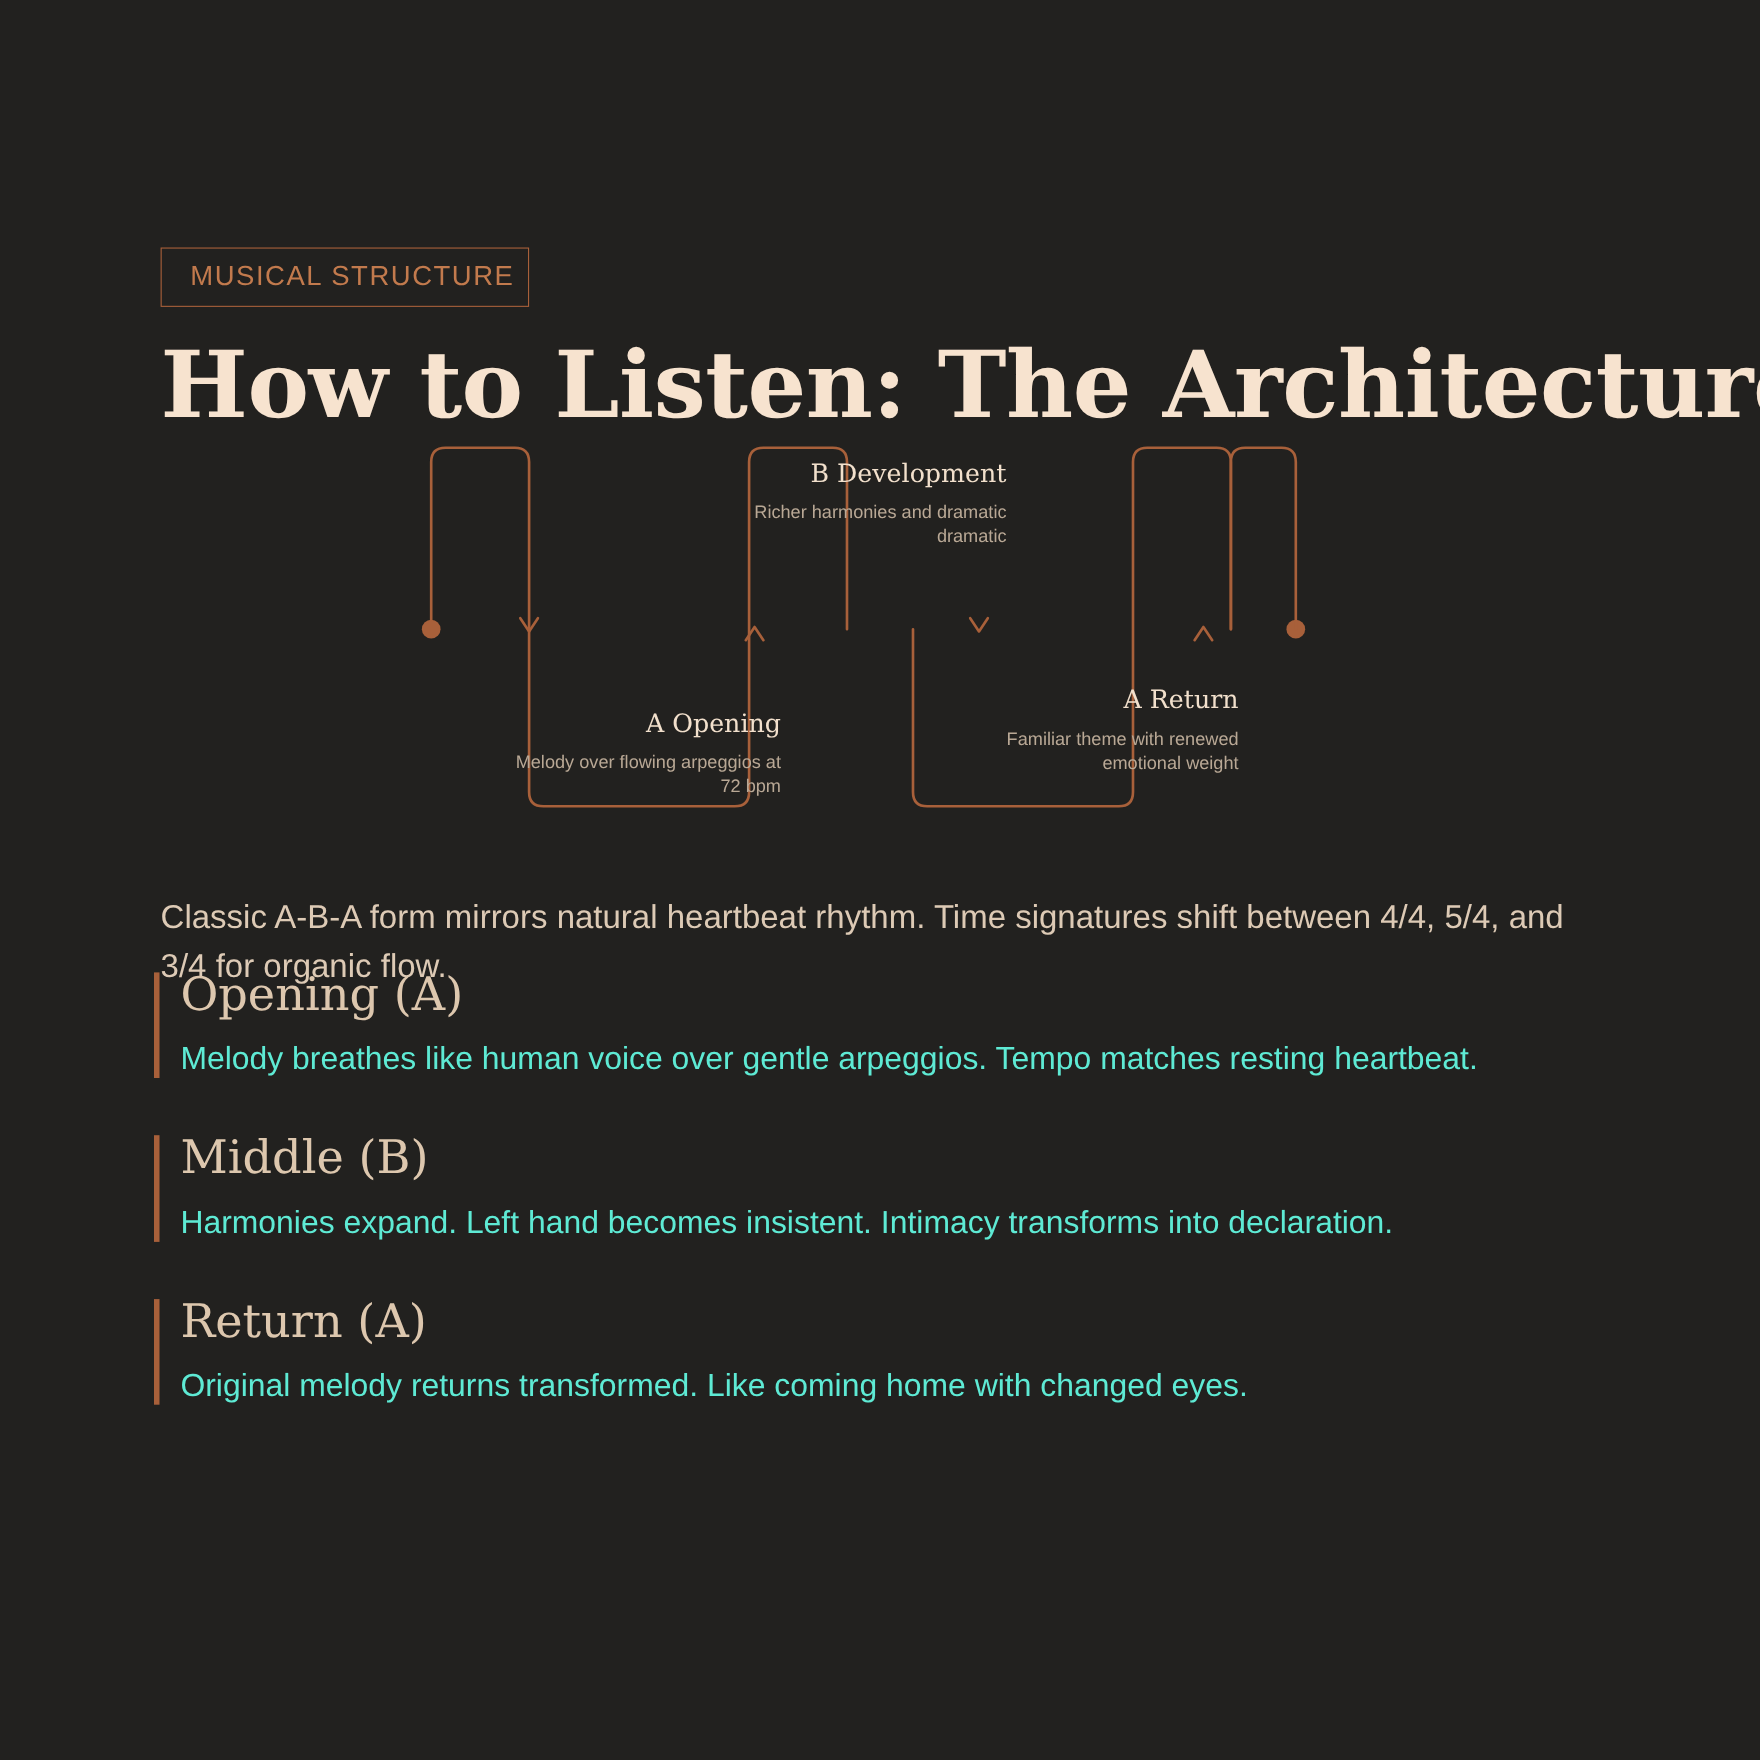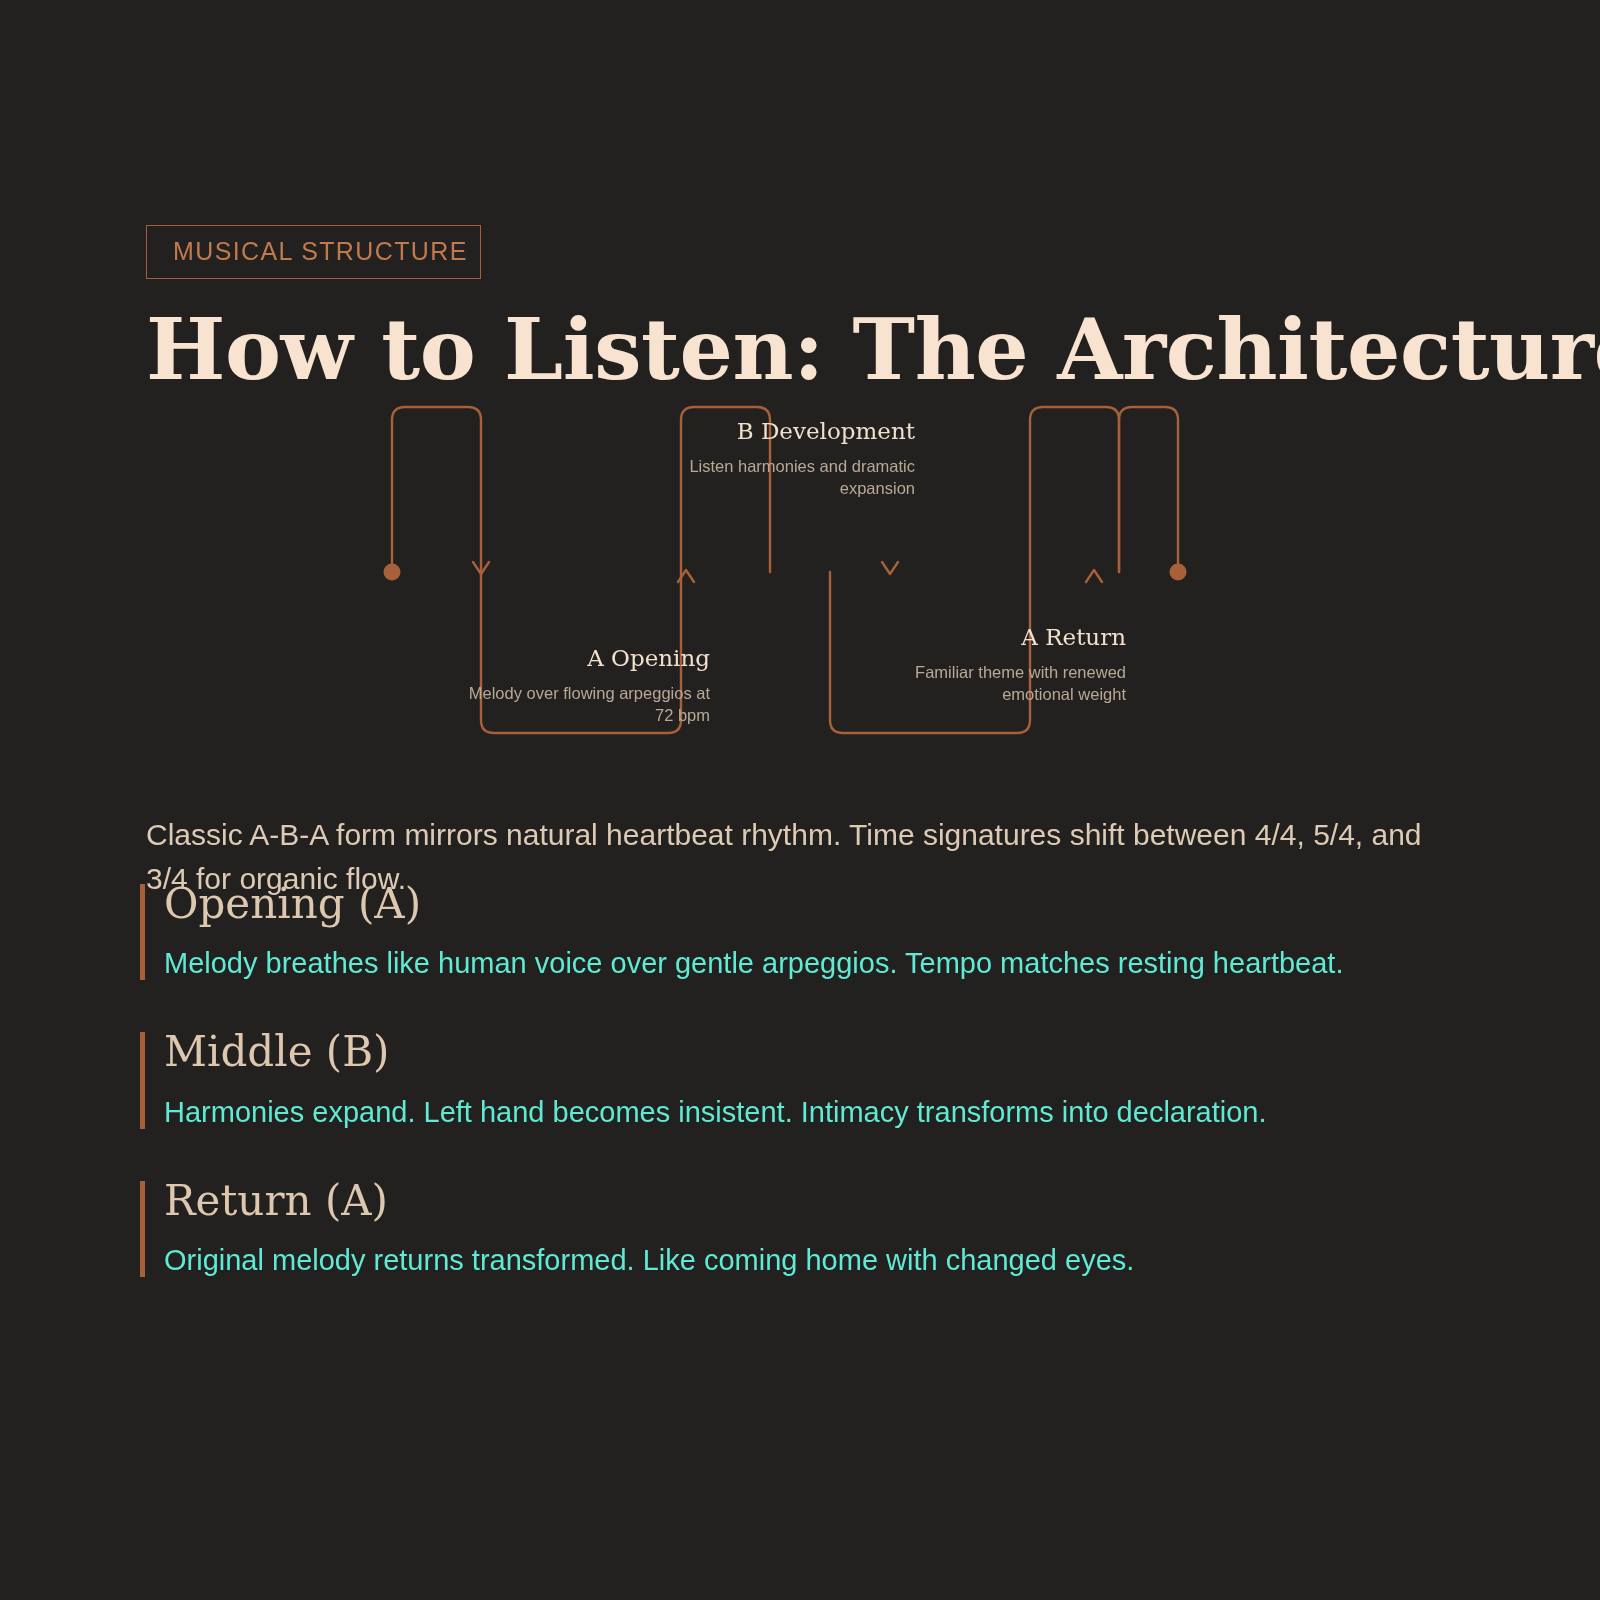--- a/index.html
+++ b/index.html
@@ -157,21 +157,21 @@
       <g stroke="#a8603a" stroke-width="2.4" fill="none" stroke-linecap="round" stroke-linejoin="round">
         <path d="M 143 172 L 151 184 L 159 172"></path>
         <path d="M 348 192 L 356 180 L 364 192"></path>
         <path d="M 552 172 L 560 184 L 568 172"></path>
         <path d="M 756 192 L 764 180 L 772 192"></path>
       </g>
     </svg>
 
     <div class="node-label" id="node-b">
       <div class="node-title">B Development</div>
-      <div class="node-desc">Listen harmonies and dramatic expansion</div>
+      <div class="node-desc">Richer harmonies and dramatic dramatic</div>
     </div>
 
     <div class="node-label" id="node-a1">
       <div class="node-title">A Opening</div>
       <div class="node-desc">Melody over flowing arpeggios at 72 bpm</div>
     </div>
 
     <div class="node-label" id="node-a2">
       <div class="node-title">A Return</div>
       <div class="node-desc">Familiar theme with renewed emotional weight</div>

